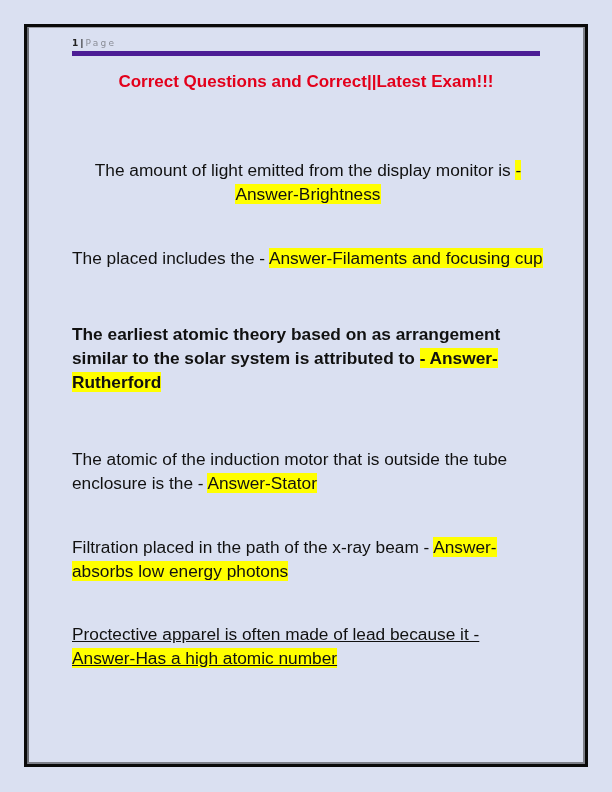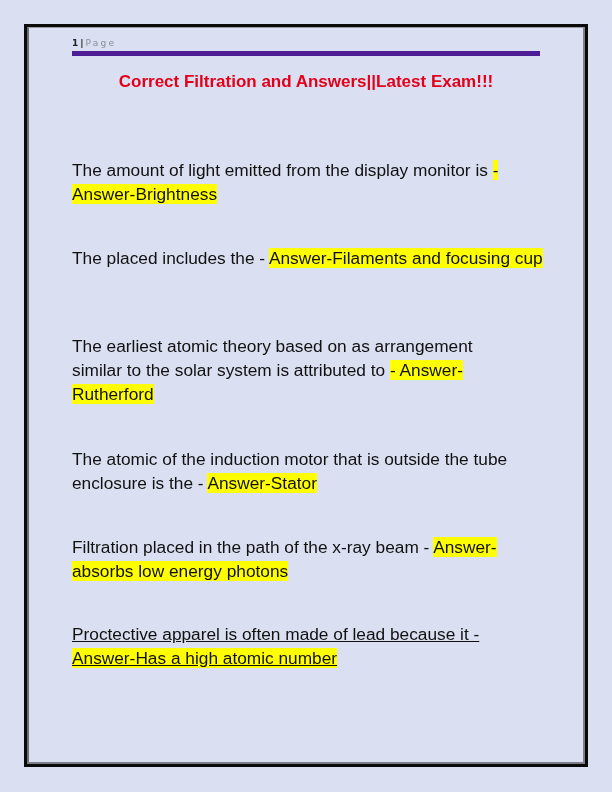--- a/index.html
+++ b/index.html
@@ -62,32 +62,32 @@
 
 <div class="page-border">
   <div class="page-border-inner"></div>
 </div>
 
 <div class="page-header">
   <span class="page-num">1</span><span class="page-sep">|</span><span class="page-label">Page</span>
 </div>
 
 <div class="title">
-  <div>Correct Filtration and Answers||Latest Exam!!!</div>
+  <div>Correct Questions and Correct||Latest Exam!!!</div>
 </div>
 
-<div class="qa" style="top:158px;">
+<div class="qa" style="top:158px;text-align:center;">
   <span>The amount of light emitted from the display monitor is </span><span class="hl">- Answer-Brightness</span>
 </div>
 
 <div class="qa" style="top:246px;">
   <span>The placed includes the - </span><span class="hl">Answer-Filaments and focusing cup</span>
 </div>
 
-<div class="qa" style="top:334px; width:440px;">
+<div class="qa" style="top:322px; width:440px;font-weight:bold;">
   <span>The earliest atomic theory based on as arrangement similar to the solar system is attributed to </span><span class="hl">- Answer-Rutherford</span>
 </div>
 
 <div class="qa" style="top:447px; width:466px;">
   <span>The atomic of the induction motor that is outside the tube enclosure is the - </span><span class="hl">Answer-Stator</span>
 </div>
 
 <div class="qa" style="top:535px; width:450px;">
   <span>Filtration placed in the path of the x-ray beam - </span><span class="hl">Answer-absorbs low energy photons</span>
 </div>

